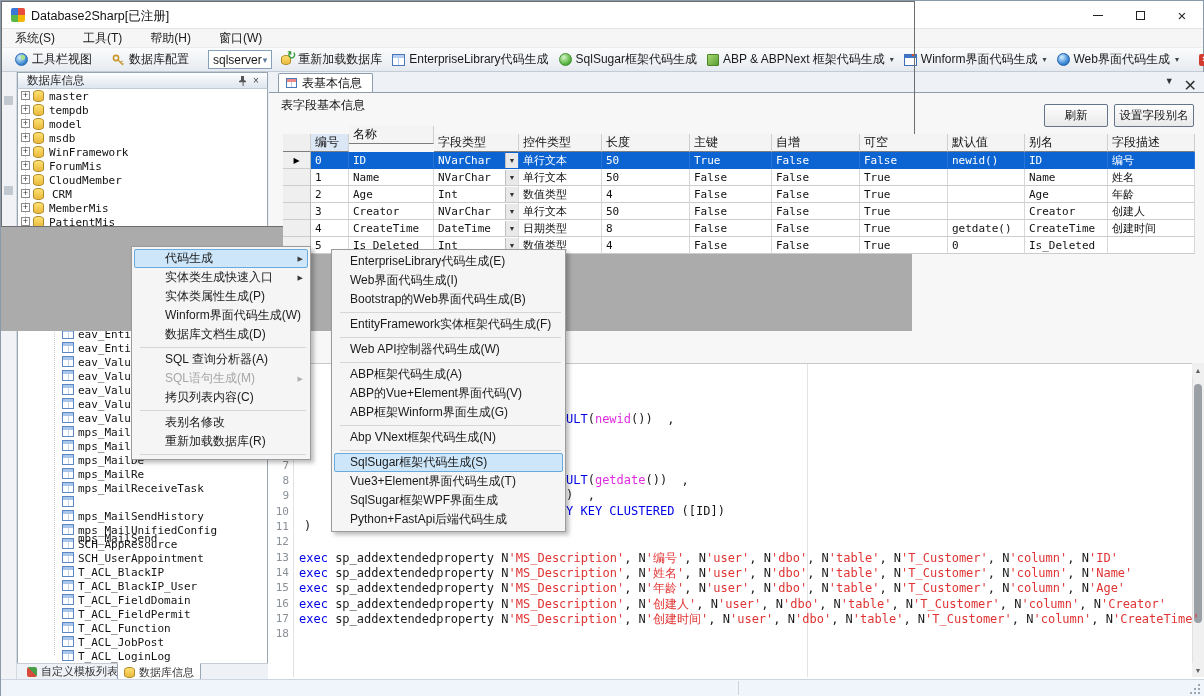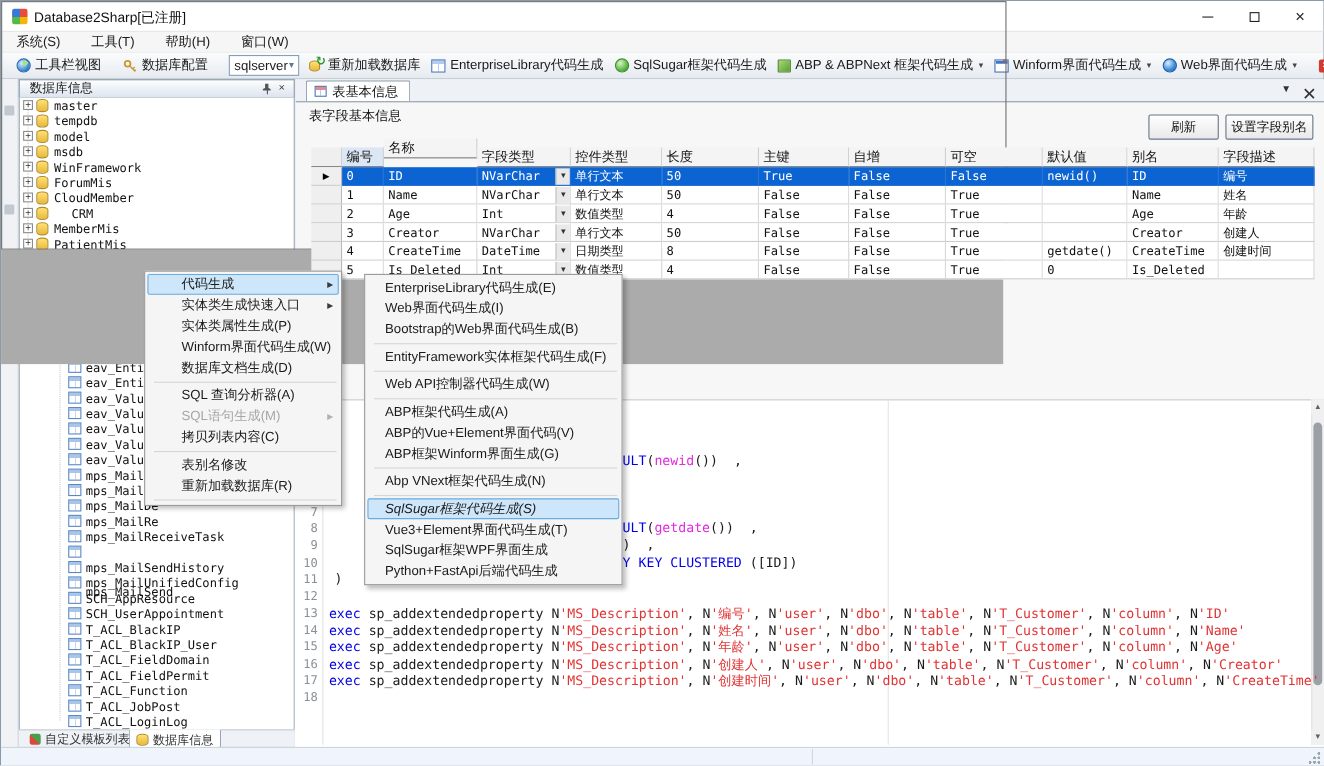--- a/index.html
+++ b/index.html
@@ -266,21 +266,21 @@
       <div class="i-db" style="left: 32px; top: 145px;"></div>
       <div class="trow" style="left: 48px; top: 144px;">WinFramework</div>
       <div class="texp" style="left: 20px; top: 160px;">+</div>
       <div class="i-db" style="left: 32px; top: 159px;"></div>
       <div class="trow" style="left: 48px; top: 158px;">ForumMis</div>
       <div class="texp" style="left: 20px; top: 174px;">+</div>
       <div class="i-db" style="left: 32px; top: 173px;"></div>
       <div class="trow" style="left: 48px; top: 172px;">CloudMember</div>
       <div class="texp" style="left: 20px; top: 188px;">+</div>
       <div class="i-db" style="left: 32px; top: 187px;"></div>
-      <div class="trow" style="left: 64px; top: 186px;">CRM</div>
+      <div class="trow" style="left: 51px; top: 186px;">CRM</div>
       <div class="texp" style="left: 20px; top: 202px;">+</div>
       <div class="i-db" style="left: 32px; top: 201px;"></div>
       <div class="trow" style="left: 48px; top: 200px;">MemberMis</div>
       <div class="texp" style="left: 20px; top: 216px;">+</div>
       <div class="i-db" style="left: 32px; top: 215px;"></div>
       <div class="trow" style="left: 48px; top: 214px;">PatientMis</div>
       <div class="texp" style="left: 20px; top: 230px;">+</div>
       <div class="i-db" style="left: 32px; top: 229px;"></div>
       <div class="trow" style="left: 48px; top: 228px;">WeixinApp</div>
       <div class="texp" style="left: 20px; top: 244px;">-</div>
@@ -539,21 +539,21 @@
         <div class="mnitem" style="height: 19px;">
           <span class="lbl" style="padding-left: 18px;">ABP框架Winform界面生成(G)</span>
         </div>
         <div class="mnsep" style="margin: 2.5px 4px 2.5px 8px; height: 0px; background: transparent; border-top: 1px solid rgb(214, 214, 214);"></div>
         <div class="mnitem" style="height: 19px;">
           <span class="lbl" style="padding-left: 18px;">Abp VNext框架代码生成(N)</span>
         </div>
         <div class="mnsep" style="margin: 2.5px 4px 2.5px 8px; height: 0px; background: transparent; border-top: 1px solid rgb(214, 214, 214);"></div>
         <div class="mnitem" style="height: 19px;">
           <span class="hl"></span>
-          <span class="lbl" style="padding-left: 18px; font-style: italic;">SqlSugar框架代码生成(S)</span>
+          <span class="lbl" style="padding-left: 18px;">SqlSugar框架代码生成(S)</span>
         </div>
         <div class="mnitem" style="height: 19px;">
           <span class="lbl" style="padding-left: 18px;">Vue3+Element界面代码生成(T)</span>
         </div>
         <div class="mnitem" style="height: 19px;">
           <span class="lbl" style="padding-left: 18px;">SqlSugar框架WPF界面生成</span>
         </div>
         <div class="mnitem" style="height: 19px;">
           <span class="lbl" style="padding-left: 18px;">Python+FastApi后端代码生成</span>
         </div>

